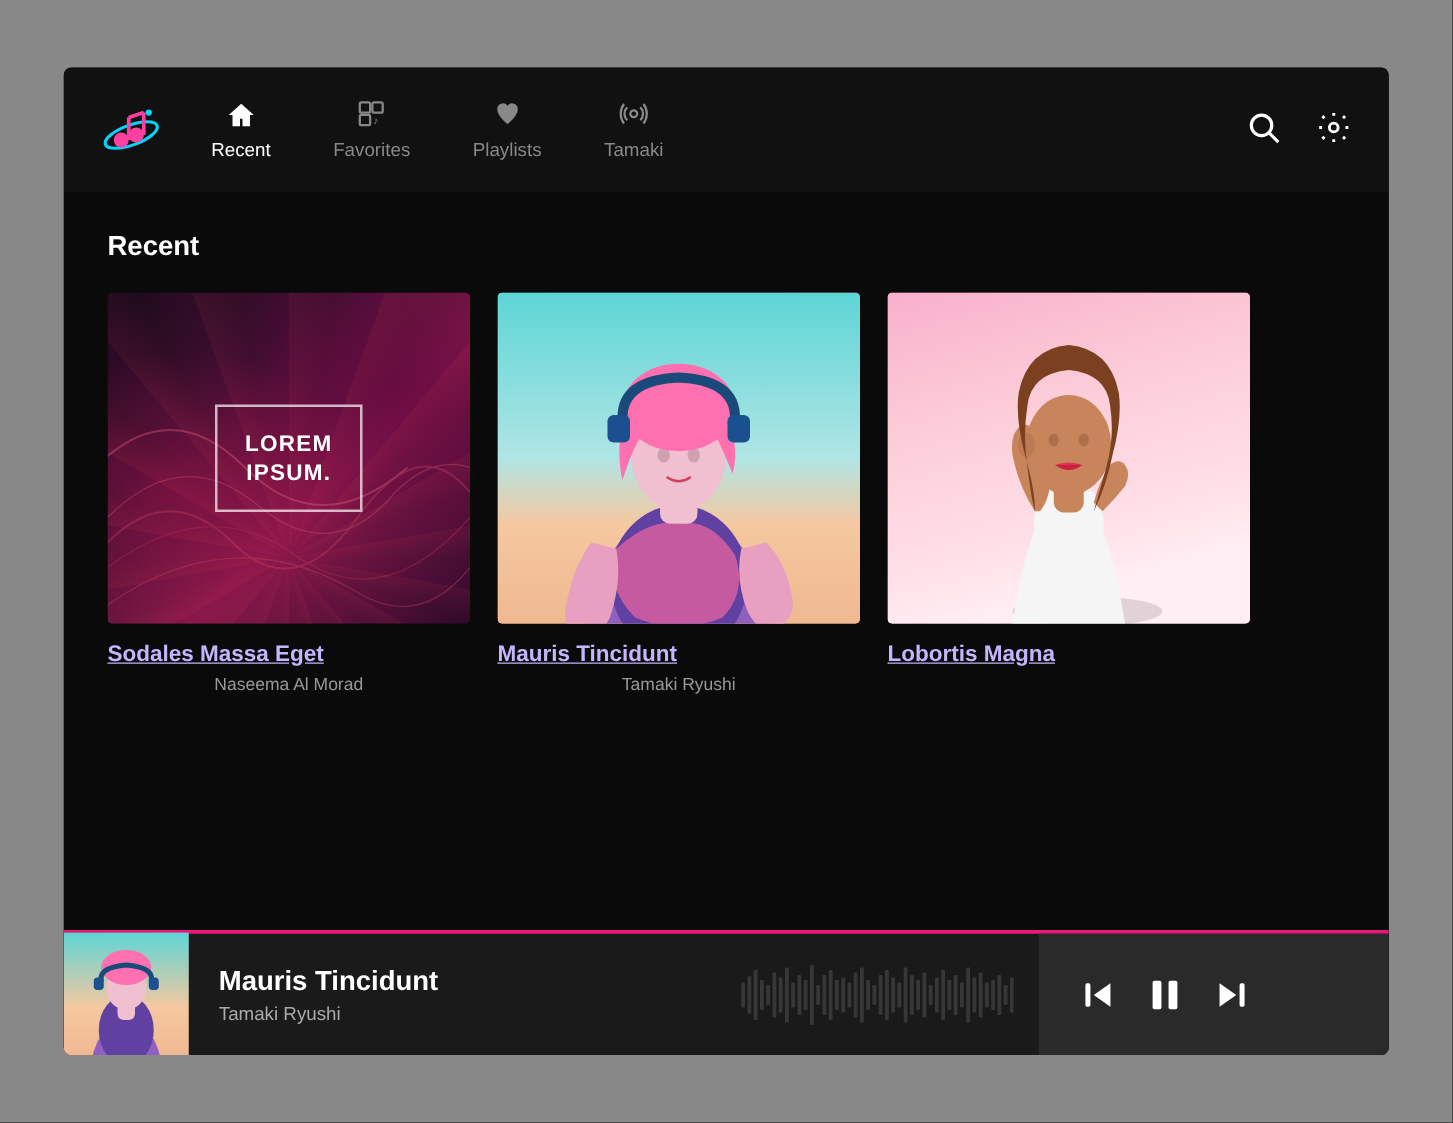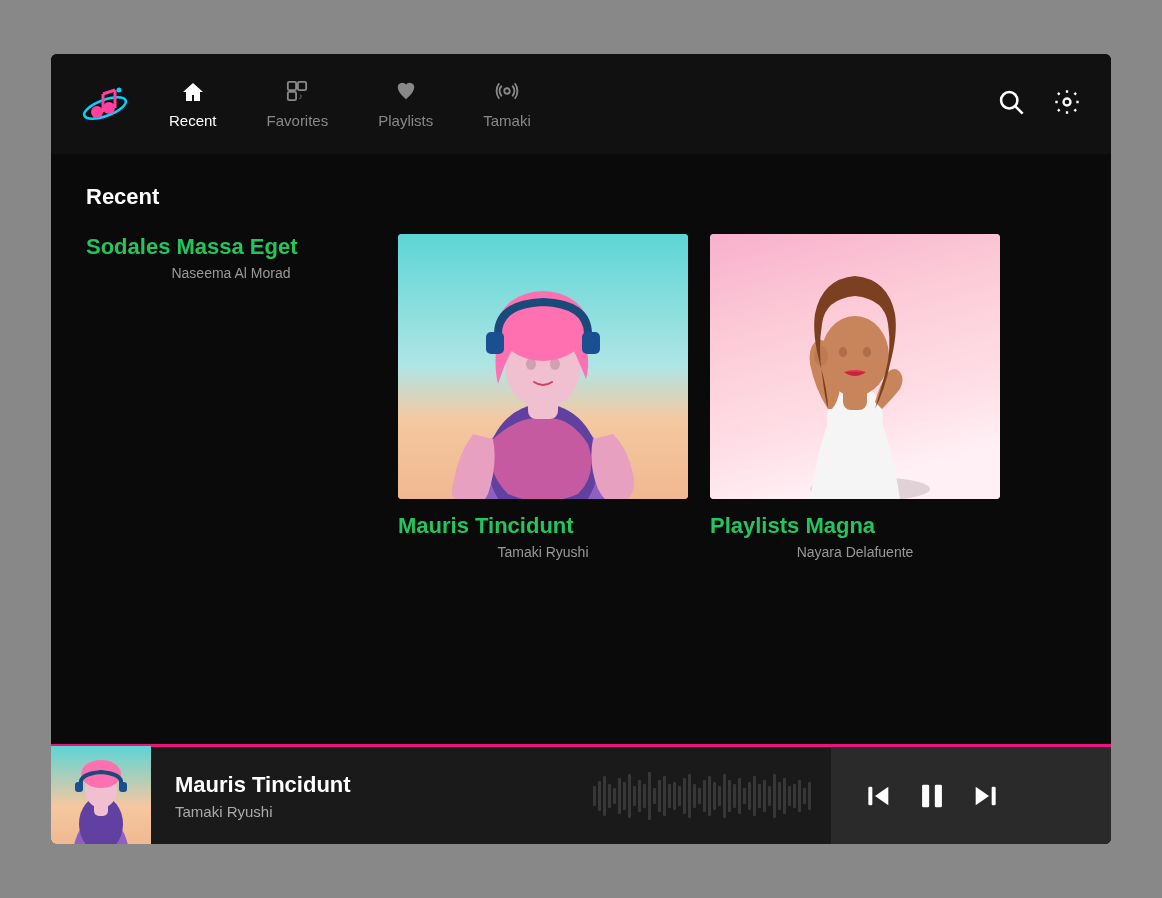--- a/index.html
+++ b/index.html
@@ -155,24 +155,25 @@
     }
     
     .card-img-3 {
       background: linear-gradient(160deg, #f4a0c0 0%, #f8c0d0 40%, #f0d0e0 70%, #ffe0e8 100%);
       position: relative;
       width: 100%;
       height: 100%;
     }
 
     .card-title {
-      color: #22c55e;
-      font-size: 22px;
+      color: #c4b5fd;
+      font-size: 18px;
       font-weight: 600;
       margin-bottom: 5px;
+      text-decoration: underline;
     }
     .card-subtitle {
       color: #999;
       font-size: 14px;
       text-align: center;
     }
 
     
     .player-bar {
       height: 100px;
@@ -319,20 +320,37 @@
         </svg>
       </button>
     </div>
   </nav>
 
   <div class="main-content">
     <div class="section-title">Recent</div>
     <div class="cards-grid">
 
       <div class="card">
+        <div class="card-image">
+          <div class="card-img-1">
+            <div class="swirl"></div>
+
+            <svg style="position:absolute;inset:0;width:100%;height:100%;opacity:0.4" viewBox="0 0 290 265">
+              <path d="M0,200 Q50,150 100,200 Q150,250 200,180 Q250,110 290,160" fill="none" stroke="#c04060" stroke-width="1.5"></path>
+              <path d="M0,180 Q60,120 120,170 Q180,220 230,160 Q260,130 290,140" fill="none" stroke="#d05070" stroke-width="1"></path>
+              <path d="M0,220 Q80,160 150,210 Q220,260 290,180" fill="none" stroke="#b03050" stroke-width="1"></path>
+              <path d="M-10,140 Q50,80 110,140 Q170,200 240,140" fill="none" stroke="#e06080" stroke-width="1.5"></path>
+              <path d="M0,250 Q100,180 200,240 Q250,270 290,220" fill="none" stroke="#c04060" stroke-width="1"></path>
+            </svg>
+            <div class="lorem-box">
+              <span>LOREM</span><br>
+              <span>IPSUM.</span>
+            </div>
+          </div>
+        </div>
         <div class="card-title">Sodales Massa Eget</div>
         <div class="card-subtitle">Naseema Al Morad</div>
       </div>
 
       <div class="card">
         <div class="card-image">
           <div class="card-img-2">
 
             <svg style="position:absolute;inset:0;width:100%;height:100%" viewBox="0 0 290 265" preserveAspectRatio="xMidYMid slice">
 
@@ -412,22 +430,21 @@
               <path d="M112,90 Q115,65 145,62 Q175,65 178,90 Q182,115 175,140 Q168,165 165,175 Q175,155 180,130 Q188,100 185,80 Q178,45 145,42 Q112,45 105,80 Q102,100 110,130 Q118,158 118,175 Q115,165 112,140 Q108,115 112,90z" fill="#7a4020"></path>
 
               <ellipse cx="133" cy="118" rx="4" ry="5" fill="#9a6040" opacity="0.6"></ellipse>
               <ellipse cx="157" cy="118" rx="4" ry="5" fill="#9a6040" opacity="0.6"></ellipse>
 
               <path d="M134,138 Q145,146 156,138" fill="#cc2040" stroke="none"></path>
               <path d="M134,138 Q145,134 156,138" fill="#e03050" stroke="none"></path>
             </svg>
           </div>
         </div>
-        <div class="card-title">Playlists Magna</div>
-        <div class="card-subtitle">Nayara Delafuente</div>
+        <div class="card-title">Lobortis Magna</div>
       </div>
 
     </div>
   </div>
 
   <div class="player-bar">
 
     <div class="player-thumb">
       <div class="player-thumb-img">
         <svg style="position:absolute;inset:0;width:100%;height:100%" viewBox="0 0 100 100" preserveAspectRatio="xMidYMid slice">

